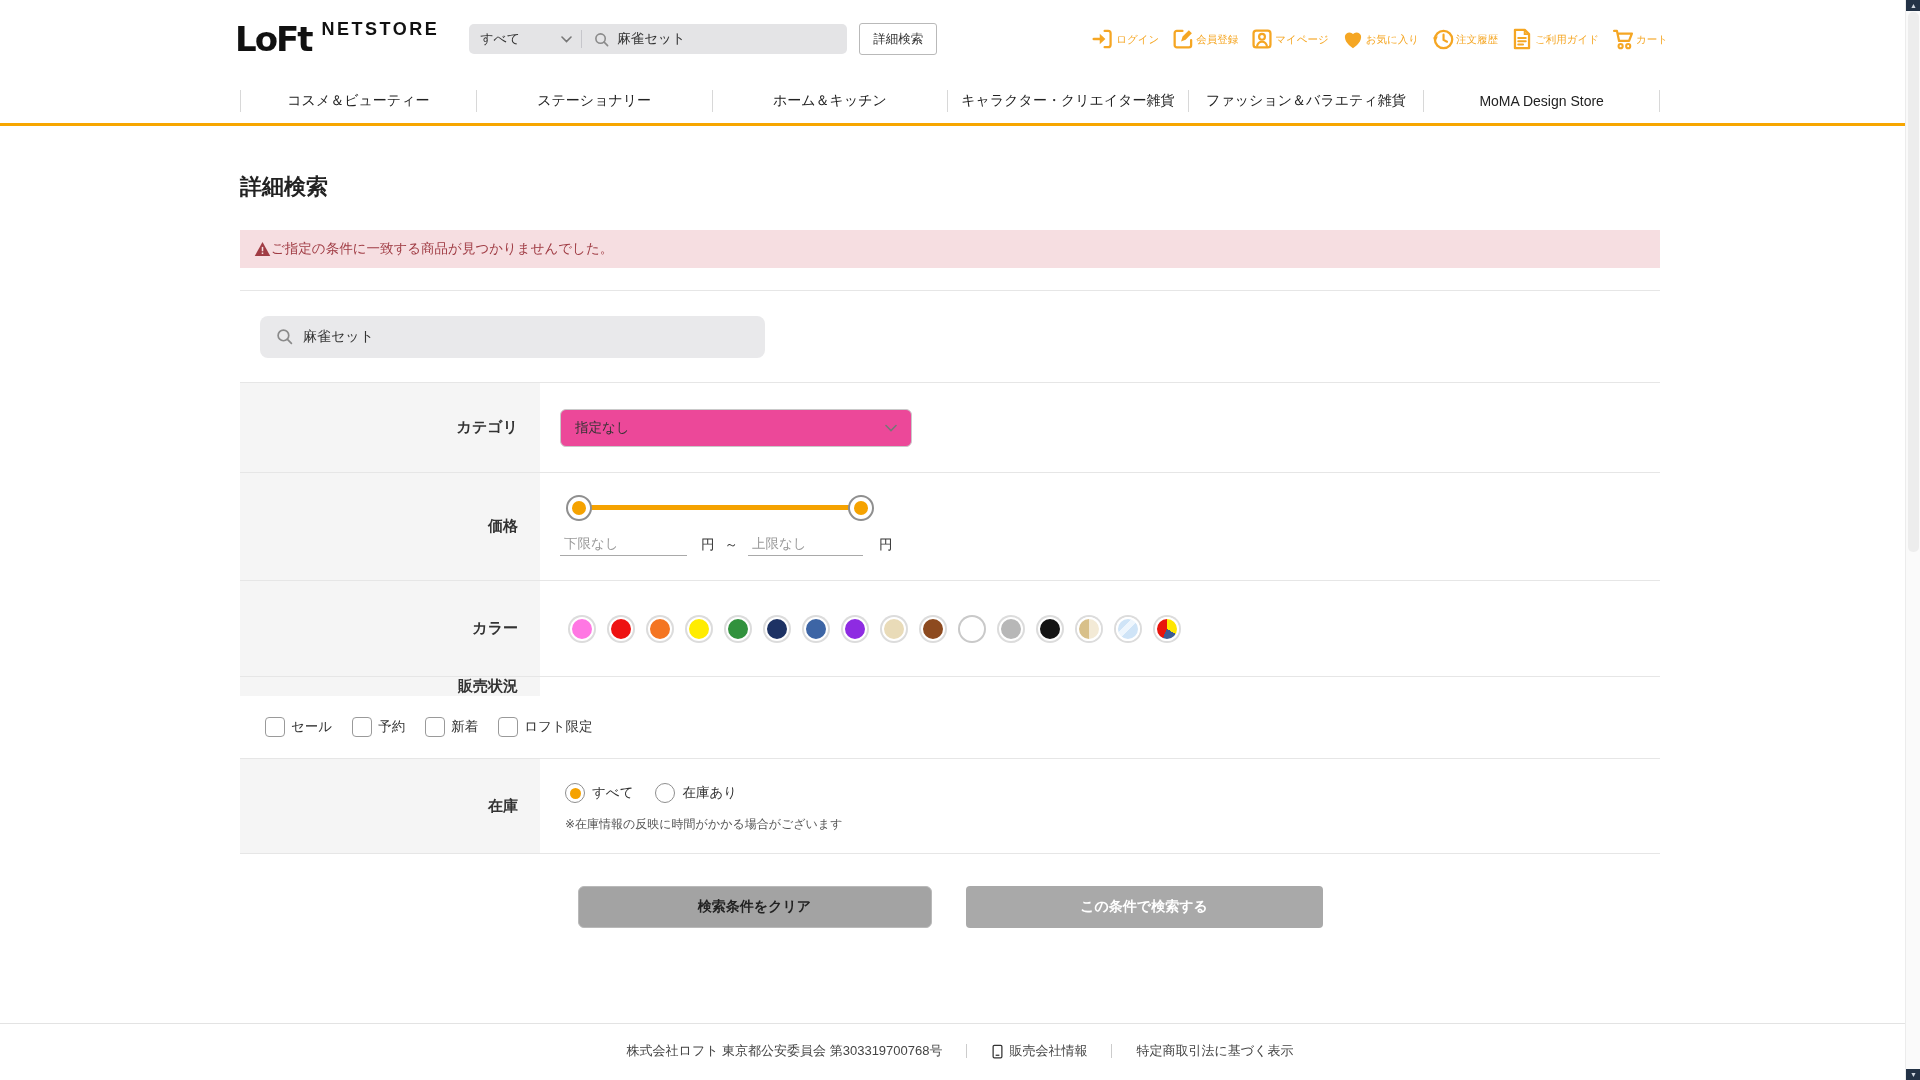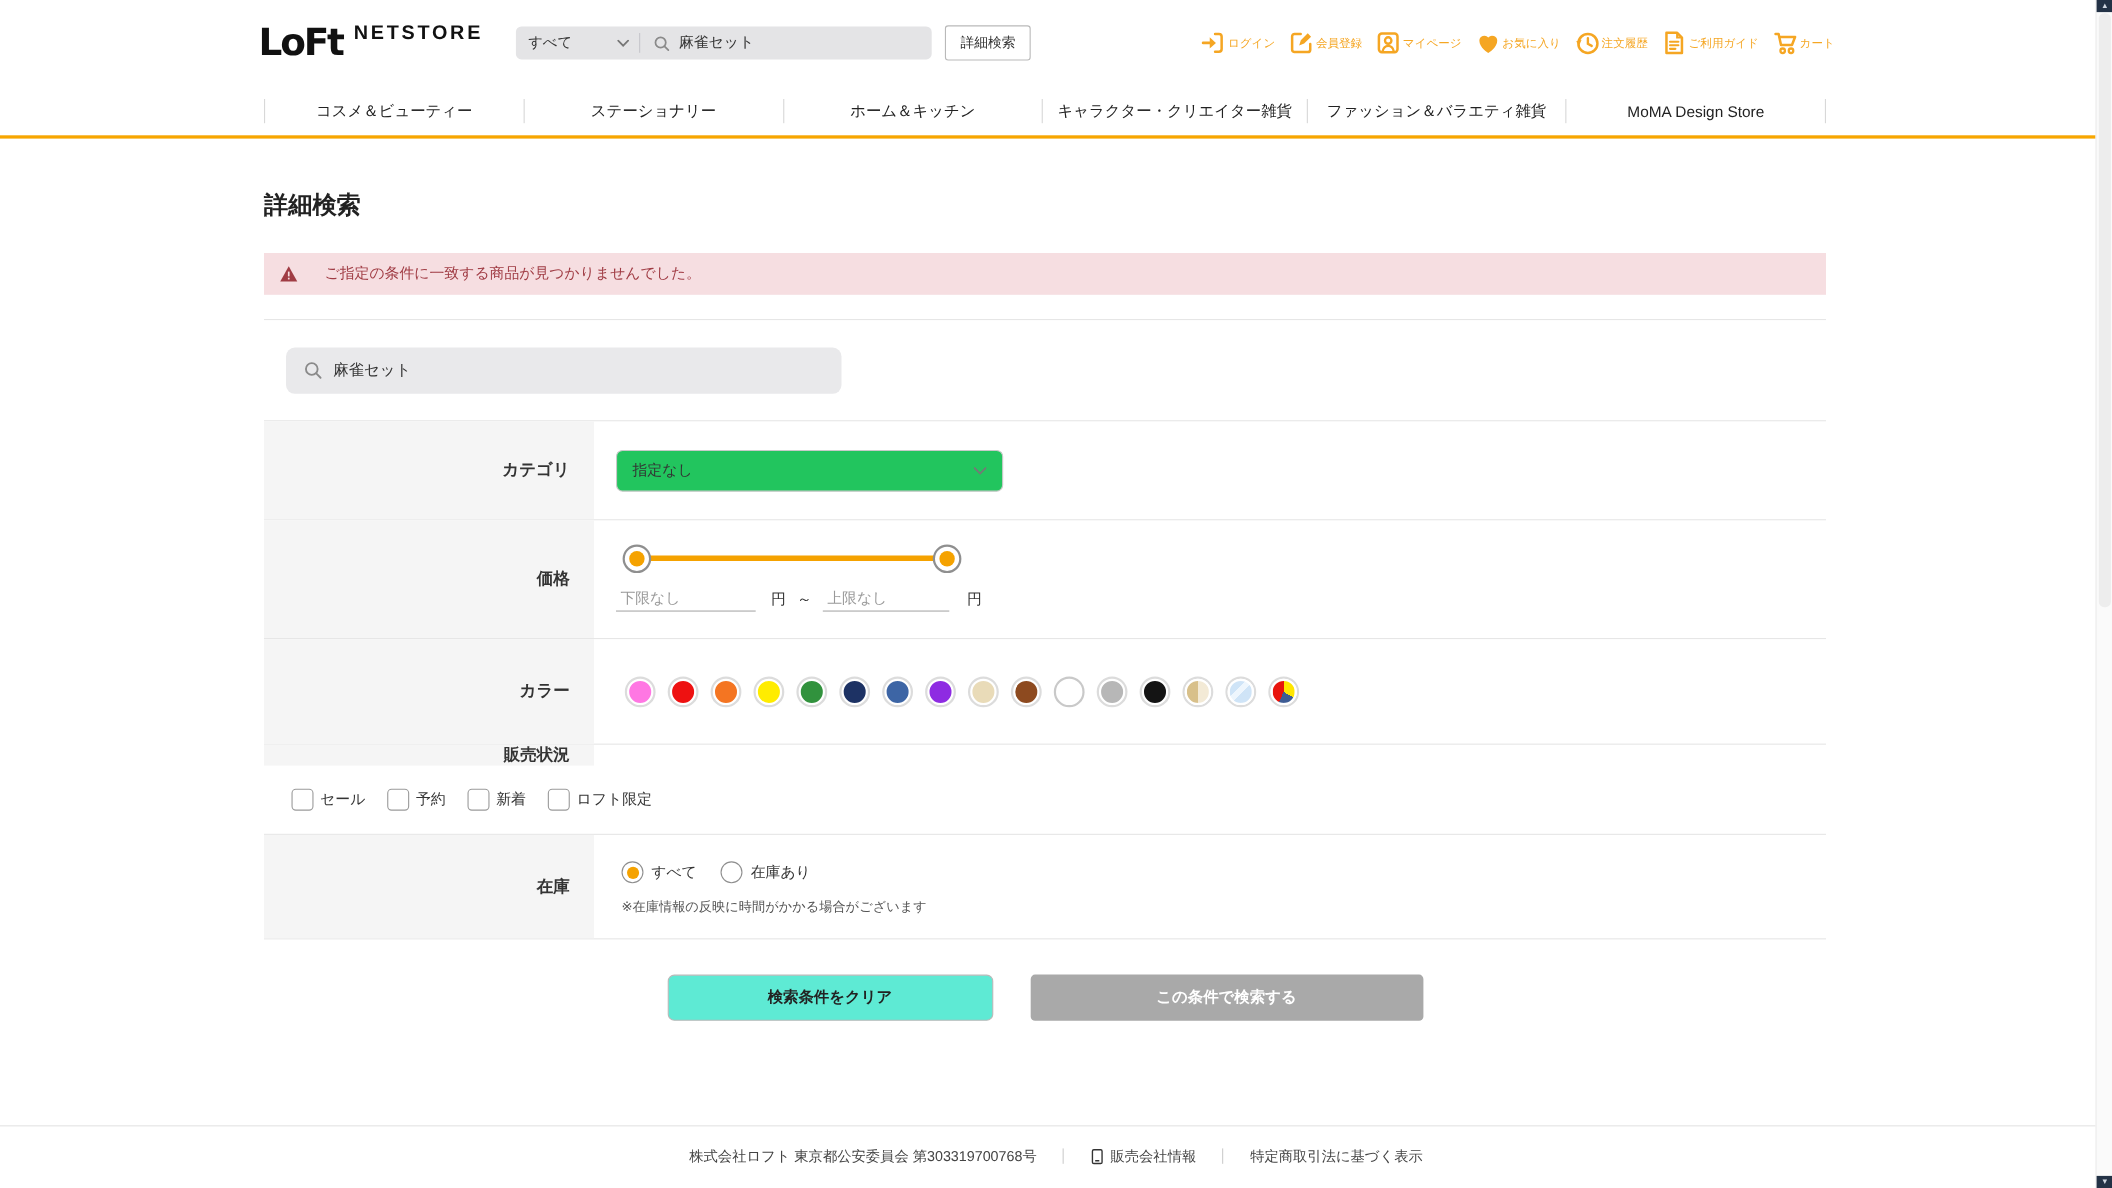--- a/index.html
+++ b/index.html
@@ -23,31 +23,31 @@
   .ql-item { display:flex; flex-direction:row; align-items:center; cursor:pointer; min-width:44px; }
   .ql-item svg { display:block; }
   .ql-label { margin-top:2px; font-size:10.5px; color:#F5A623; white-space:nowrap; }
   .main-nav { height:45px; display:flex; align-items:center; margin:0 260px 0 240px;gap:13px; }
   .nav-item { flex:1; text-align:center; font-size:14px; color:#222; cursor:pointer; white-space:nowrap; }
   .nav-divider { width:1px; height:22px; background:#d8d8d8; }
   .accent-line { height:3px; background:#F7A600; width:100%; }
   
   main { margin-left:240px; width:1420px; padding-top:46px; }
   h1 { font-size:22px; font-weight:700; color:#222; margin-bottom:28px; }
-  .alert { background:#f6dee1; color:#a03c44; height:38px; display:flex; align-items:center; gap:24px; padding-left:14px; font-size:13.5px; }
+  .alert { background:#f6dee1; color:#a03c44; height:38px; display:flex; align-items:center; gap:0; padding-left:14px; font-size:13.5px; }
   
   .form-table { margin-top:22px; border-top:1px solid #e6e6e6; }
   .frow { display:flex; border-bottom:1px solid #e6e6e6; }
   .flabel { width:300px; background:#f5f5f5; display:flex; align-items:center; justify-content:flex-end; padding-right:22px; font-size:15px; font-weight:600; color:#333; }
   .fcontent { flex:1; position:relative; }
   .row-keyword { height:92px; } .row-keyword .fcontent { display:flex; align-items:center; padding-left:20px; }
   .kw-box { width:505px; height:42px; background:#e9e9eb; border-radius:8px; display:flex; align-items:center; gap:10px; padding-left:16px; cursor:text; }
   .kw-box input { border:none; background:transparent; outline:none; font-size:14px; color:#333; width:420px; font-family:inherit; }
   .row-category { height:90px; } .row-category .fcontent { display:flex; align-items:center; padding-left:20px; }
-  .cat-box { width:352px; height:38px; background:#22c55e; border:1px solid #c9c9c9; border-radius:6px; display:flex; align-items:center; justify-content:space-between; padding:0 14px; font-size:13.5px; color:#333; cursor:pointer; }
+  .cat-box { width:352px; height:38px; background:#ec4899; border:1px solid #c9c9c9; border-radius:6px; display:flex; align-items:center; justify-content:space-between; padding:0 14px; font-size:13.5px; color:#333; cursor:pointer; }
   .row-price { height:108px; } .row-price .fcontent { padding:22px 0 0 20px; }
   .slider { position:relative; width:308px; height:26px; margin-left:6px; }
   .slider-track { position:absolute; left:13px; top:10px; width:282px; height:5px; background:#F5A200; }
   .slider-handle { position:absolute; top:0; width:26px; height:26px; background:#fff; border:2.5px solid #8f8f8f; border-radius:50%; display:flex; align-items:center; justify-content:center; cursor:grab; }
   .slider-handle .dot { width:14px; height:14px; border-radius:50%; background:#F5A200; }
   .h-left { left:0; } .h-right { right:0; }
   .price-inputs { margin-top:13px; display:flex; align-items:center; font-size:13.5px; color:#333; }
   .price-inputs input { border:none; border-bottom:1px solid #a9a9a9; outline:none; font-size:13.5px; color:#b91c1c; padding:2px 4px 4px; font-family:inherit; }
   .price-inputs input::placeholder { color:#999; }
   .pi-min { width:127px; } .pi-max { width:115px; margin-left:10px; }
@@ -62,21 +62,21 @@
   .row-stock { height:95px; } .row-stock .fcontent { padding:24px 0 0 25px; }
   .radio-row { display:flex; align-items:center; gap:22px; }
   .radio-item { display:flex; align-items:center; gap:7px; cursor:pointer; }
   .radio-circle { width:20px; height:20px; border:1.5px solid #8f8f8f; border-radius:50%; background:#fff; display:flex; align-items:center; justify-content:center; }
   .radio-circle .rdot { width:11px; height:11px; border-radius:50%; background:#F5A200; display:none; }
   .radio-item.checked .radio-circle .rdot { display:block; }
   .radio-label { font-size:13.5px; color:#333; }
   .stock-note { margin-top:13px; font-size:12px; color:#555; }
   
   .actions { margin-top:32px; display:flex; justify-content:center; gap:34px; }
-  .btn-clear { width:296px; height:42px; background:#5eead4; border:1px solid #b9b9b9; border-radius:6px; font-size:14px; font-weight:700; color:#222; cursor:pointer; font-family:inherit;text-align:center; }
+  .btn-clear { width:354px; height:42px; background:#a3a3a3; border:1px solid #b9b9b9; border-radius:6px; font-size:14px; font-weight:700; color:#222; cursor:pointer; font-family:inherit;text-align:center; }
   .btn-submit { width:357px; height:42px; background:#a9a9a9; border:none; border-radius:4px; font-size:14px; font-weight:700; color:#fff; cursor:pointer; font-family:inherit; }
   
   footer { margin-top:95px; border-top:1px solid #e3e3e3; height:58px; padding-top:18px; }
   .footer-row { display:flex; justify-content:center; align-items:center; gap:24px; font-size:13px; color:#444; }
   .f-divider { width:1px; height:14px; background:#ccc; }
   .f-link { display:flex; align-items:center; gap:5px; cursor:pointer;text-align:center; }
   
   .scrollbar { position:absolute; right:0; top:0; width:15px; height:1080px; background:#fafafa; border-left:1px solid #ececec; }
   .sb-arrow { position:absolute; left:0; width:15px; height:11px; background:#233246; color:#cfd6df; font-size:7px; line-height:11px; text-align:center; cursor:pointer; }
   .sb-up { top:0; } .sb-down { bottom:0; }

